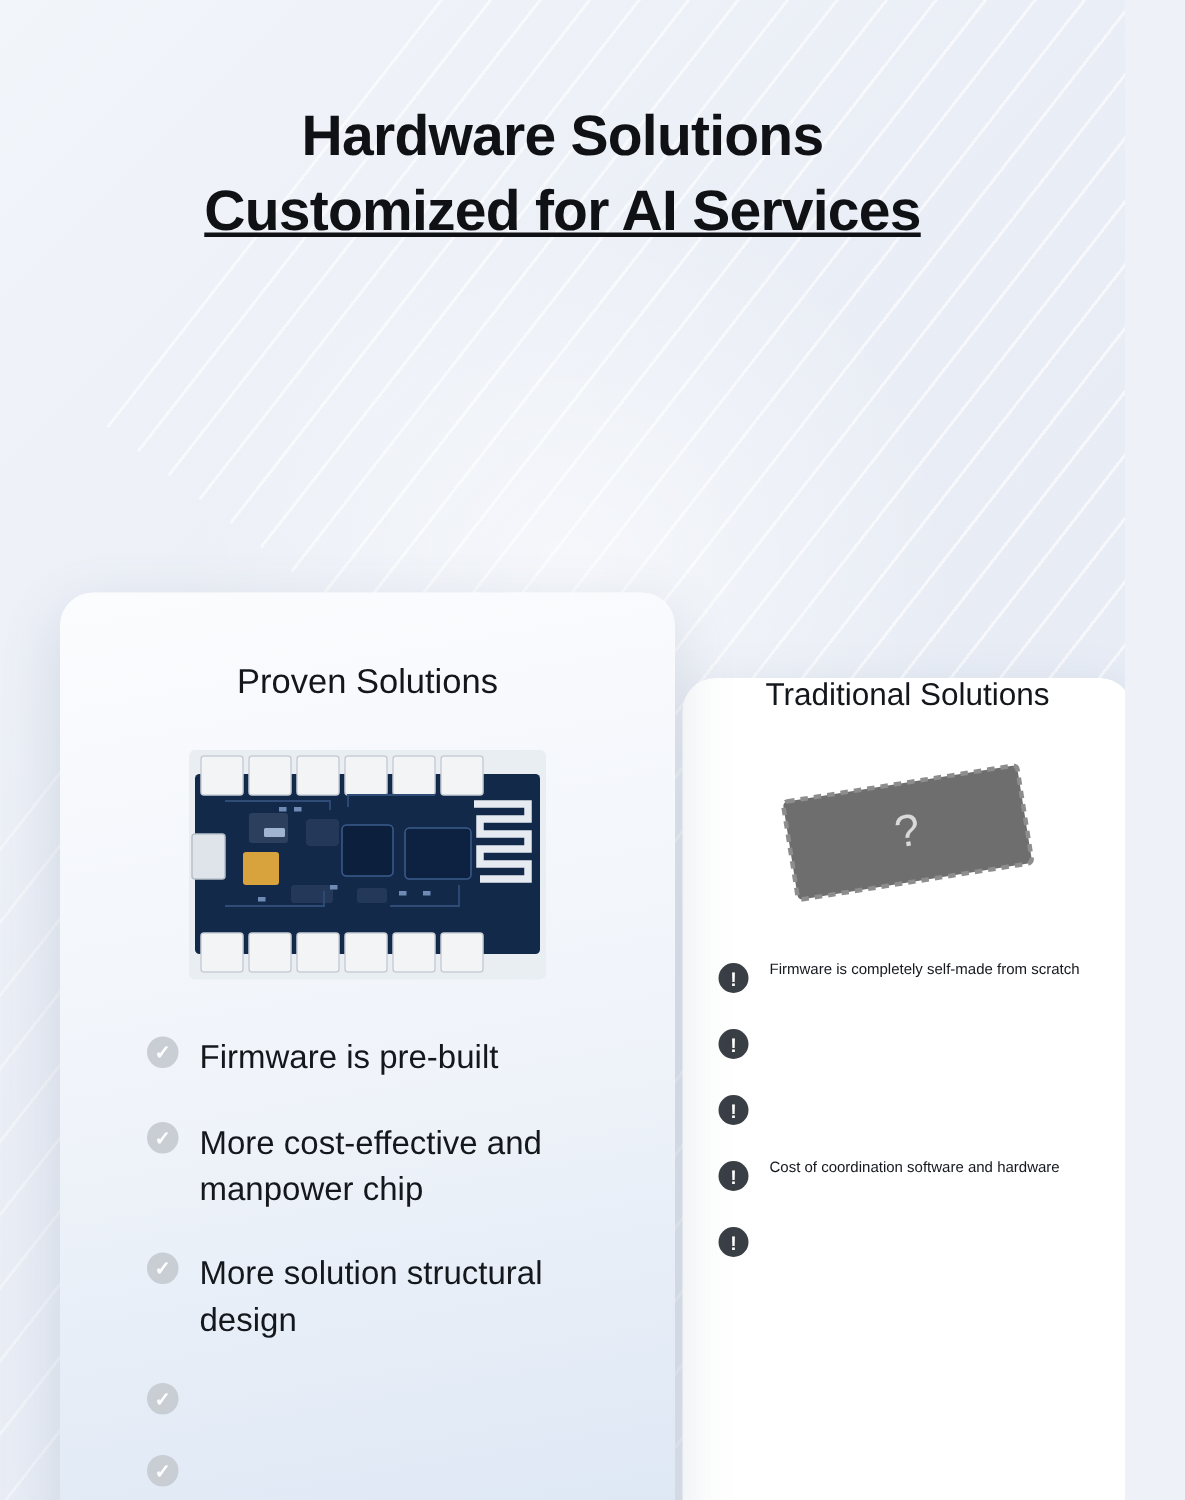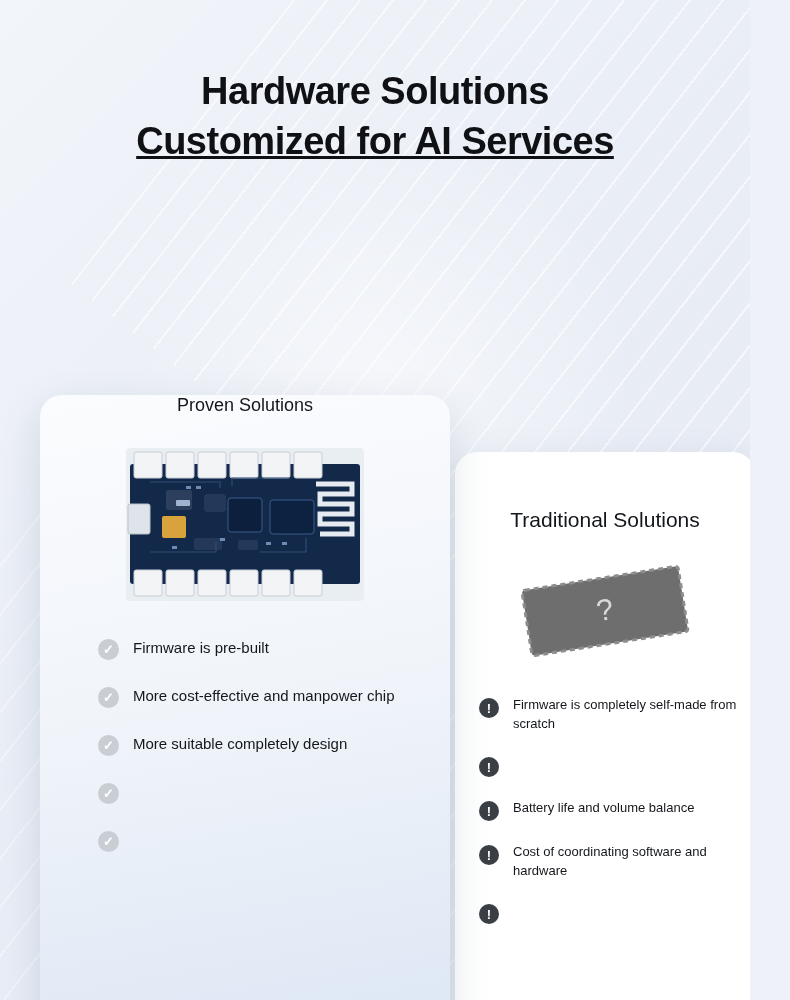--- a/index.html
+++ b/index.html
@@ -114,26 +114,25 @@
     box-shadow: 0 14px 40px rgba(95, 115, 145, 0.20);
     z-index: 3;
   }
 
   .card-title {
     text-align: center;
     color: #13161b;
     font-weight: normal;
   }
   .card-proven .card-title {
-    font-size: 18px;
+    font-size: 23px;
+    padding-top: 46px;
   }
   .card-traditional .card-title {
     font-size: 21px;
-    padding-top: 28px;
-    margin-top: 28px;
   }
 
   
   .pcb-wrap {
     margin: 26px auto 0;
     width: 250px;
     height: 165px;
     position: relative;
   }
 
@@ -190,22 +189,22 @@
     width: 20px;
     height: 20px;
     font-size: 13px;
   }
 
   .feature-text {
     margin-left: 14px;
     color: #14171c;
     line-height: 1.42;
   }
-  .card-proven .feature-text { font-size: 15px; }
-  .card-traditional .feature-text { font-size: 13px; }
+  .card-proven .feature-text { font-size: 22px; }
+  .card-traditional .feature-text { font-size: 10px; }
 </style>
 </head>
 <body>
 
 <div class="page">
   <div class="streaks"></div>
   <div class="streaks2"></div>
   <div class="glow"></div>
 
   <div class="headline">
@@ -230,25 +229,24 @@
       <ul class="feature-list">
         <li class="feature">
           <span class="badge badge-bang">!</span>
           <span class="feature-text">Firmware is completely self-made from scratch</span>
         </li>
         <li class="feature">
           <span class="badge badge-bang">!</span>
         </li>
         <li class="feature">
           <span class="badge badge-bang">!</span>
-          <span class="feature-text">Battery life and volume balance</span>
-        </li>
-        <li class="feature">
-          <span class="badge badge-bang">!</span>
-          <span class="feature-text">Cost of coordinating software and hardware</span>
+        </li>
+        <li class="feature">
+          <span class="badge badge-bang">!</span>
+          <span class="feature-text">Cost of coordination software and hardware</span>
         </li>
         <li class="feature">
           <span class="badge badge-bang">!</span>
         </li>
       </ul>
     </div>
 
     <div class="card card-proven">
       <div class="card-title">Proven Solutions</div>
 
@@ -314,21 +312,21 @@
         <li class="feature">
           <span class="badge badge-check">✓</span>
           <span class="feature-text">Firmware is pre-built</span>
         </li>
         <li class="feature">
           <span class="badge badge-check">✓</span>
           <span class="feature-text">More cost-effective and manpower chip</span>
         </li>
         <li class="feature">
           <span class="badge badge-check">✓</span>
-          <span class="feature-text">More suitable completely design</span>
+          <span class="feature-text">More solution structural design</span>
         </li>
         <li class="feature">
           <span class="badge badge-check">✓</span>
         </li>
         <li class="feature">
           <span class="badge badge-check">✓</span>
         </li>
       </ul>
     </div>
 

